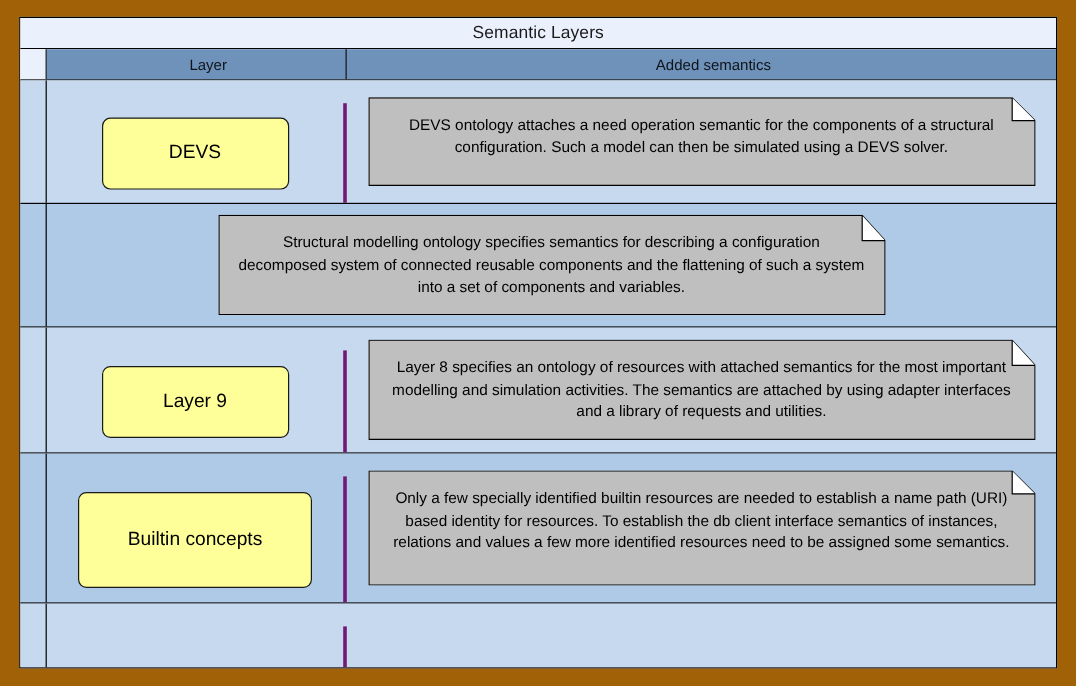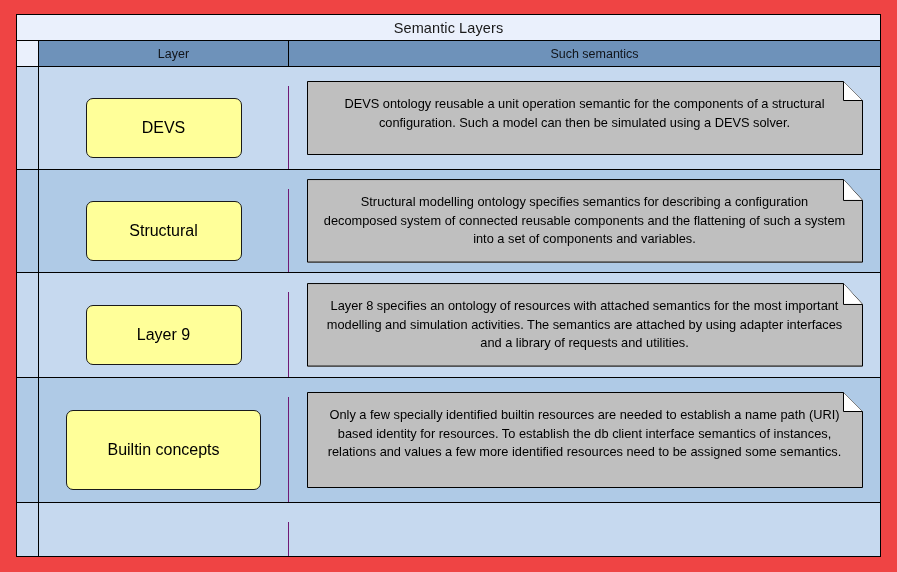--- a/index.html
+++ b/index.html
@@ -13,21 +13,21 @@
   }
   body {
     font-family: "Liberation Sans", sans-serif;
     color: #000000;
   }
 
   #stage {
     position: relative;
     width: 897px;
     height: 572px;
-    background: #ef4444;
+    background: #a16207;
   }
 
   
   .table {
     position: absolute;
     left: 16px;
     top: 14px;
     width: 865px;
     height: 543px;
     box-sizing: border-box;
@@ -114,21 +114,21 @@
   .row-r4 { flex: 0 0 125px; }
   .row-r5 { flex: 1 1 auto; }
 
   .cell-spacer {
     flex: 0 0 22px;
     border-right: 1px solid #000000;
     box-sizing: border-box;
   }
   .cell-layer {
     flex: 0 0 250px;
-    border-right: 1px solid #701a75;
+    border-right: 3px solid #701a75;
     box-sizing: border-box;
     display: flex;
     align-items: center;
     justify-content: center;
     margin-top: 19px;
   }
   .cell-sem {
     flex: 1 1 auto;
     box-sizing: border-box;
     display: flex;
@@ -212,55 +212,50 @@
     <div class="title-row">
       <span class="title-text">Semantic Layers</span>
     </div>
 
     <div class="header-row">
       <div class="hdr-spacer"></div>
       <div class="hdr-layer">
         <span class="hdr-text">Layer</span>
       </div>
       <div class="hdr-added">
-        <span class="hdr-text">Such semantics</span>
+        <span class="hdr-text">Added semantics</span>
       </div>
     </div>
 
     <div class="body-rows">
 
       <div class="row shade-a row-r1">
         <div class="cell-spacer"></div>
         <div class="cell-layer">
           <div class="layer-box w-std">
             <span>DEVS</span>
           </div>
         </div>
         <div class="cell-sem">
           <div class="note-wrap">
             <div class="note note-n1">
-              <p>DEVS ontology reusable a unit operation semantic for the components of a structural configuration. Such a model can then be simulated using a DEVS solver.</p>
+              <p>DEVS ontology attaches a need operation semantic for the components of a structural configuration. Such a model can then be simulated using a DEVS solver.</p>
             </div>
             <div class="note-border">
               <svg viewBox="0 0 556 74" preserveAspectRatio="none" aria-hidden="true">
                 <path d="M0.5,0.5 L536.5,0.5 L555.5,19.5 L555.5,73.5 L0.5,73.5 Z" fill="none" stroke="#000000" stroke-width="1" vector-effect="non-scaling-stroke"></path>
                 <path d="M536.5,0.5 L536.5,19.5 L555.5,19.5" fill="#ffffff" stroke="#000000" stroke-width="1" vector-effect="non-scaling-stroke"></path>
               </svg>
             </div>
           </div>
         </div>
       </div>
 
       <div class="row shade-b row-r2">
         <div class="cell-spacer"></div>
-        <div class="cell-layer">
-          <div class="layer-box w-std">
-            <span>Structural</span>
-          </div>
-        </div>
         <div class="cell-sem">
           <div class="note-wrap">
             <div class="note note-n2">
               <p>Structural modelling ontology specifies semantics for describing a configuration decomposed system of connected reusable components and the flattening of such a system into a set of components and variables.</p>
             </div>
             <div class="note-border">
               <svg viewBox="0 0 556 76" preserveAspectRatio="none" aria-hidden="true">
                 <path d="M0.5,0.5 L536.5,0.5 L555.5,19.5 L555.5,75.5 L0.5,75.5 Z" fill="none" stroke="#000000" stroke-width="1" vector-effect="non-scaling-stroke"></path>
                 <path d="M536.5,0.5 L536.5,19.5 L555.5,19.5" fill="#ffffff" stroke="#000000" stroke-width="1" vector-effect="non-scaling-stroke"></path>
               </svg>

